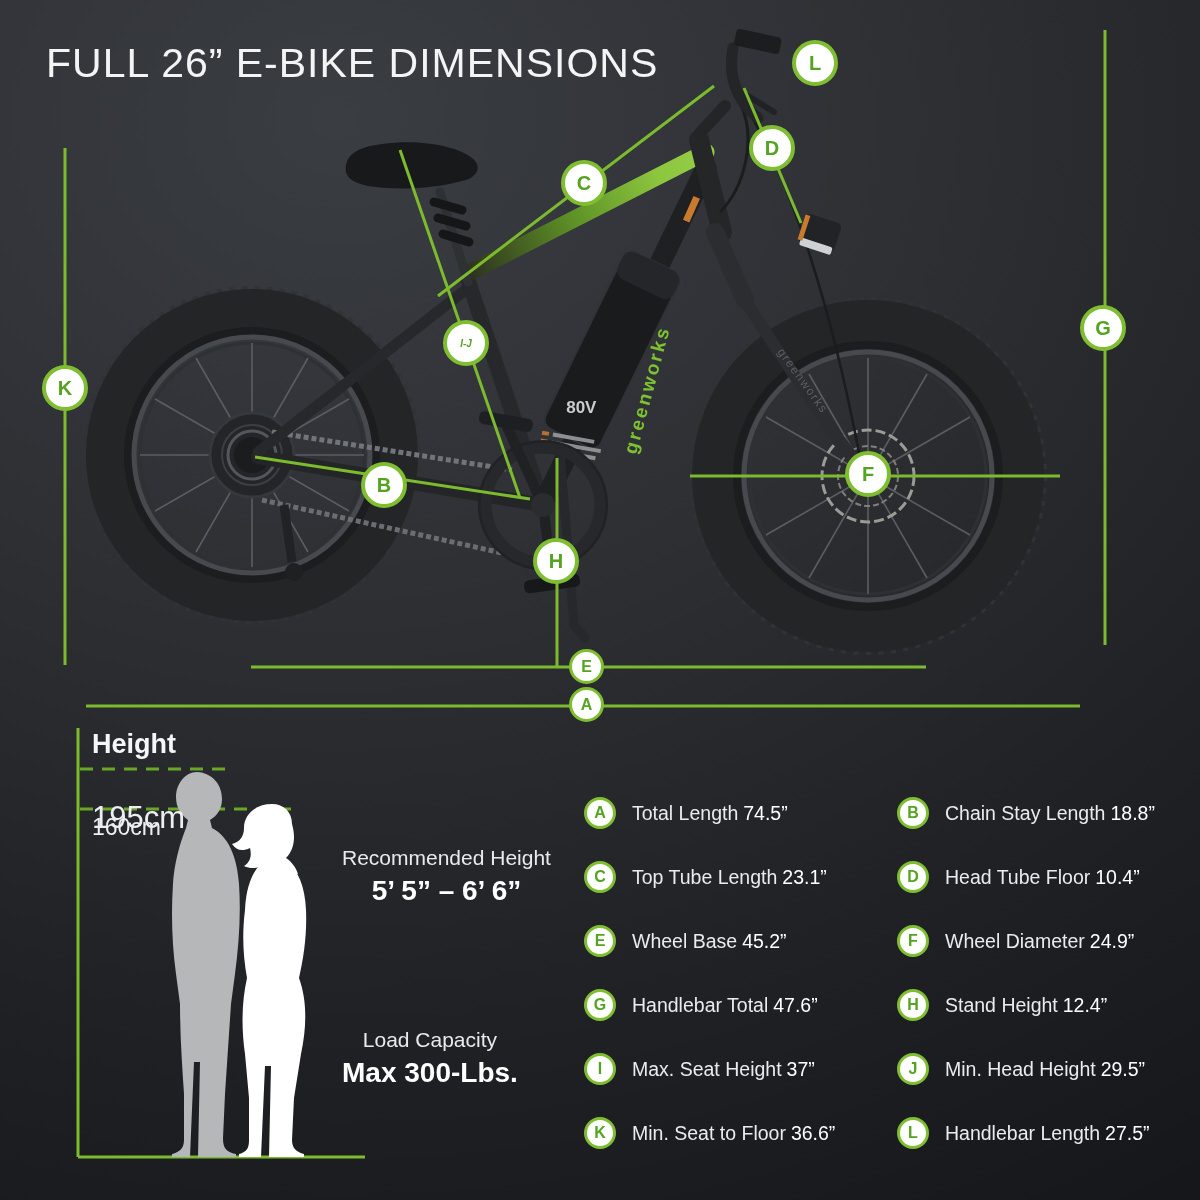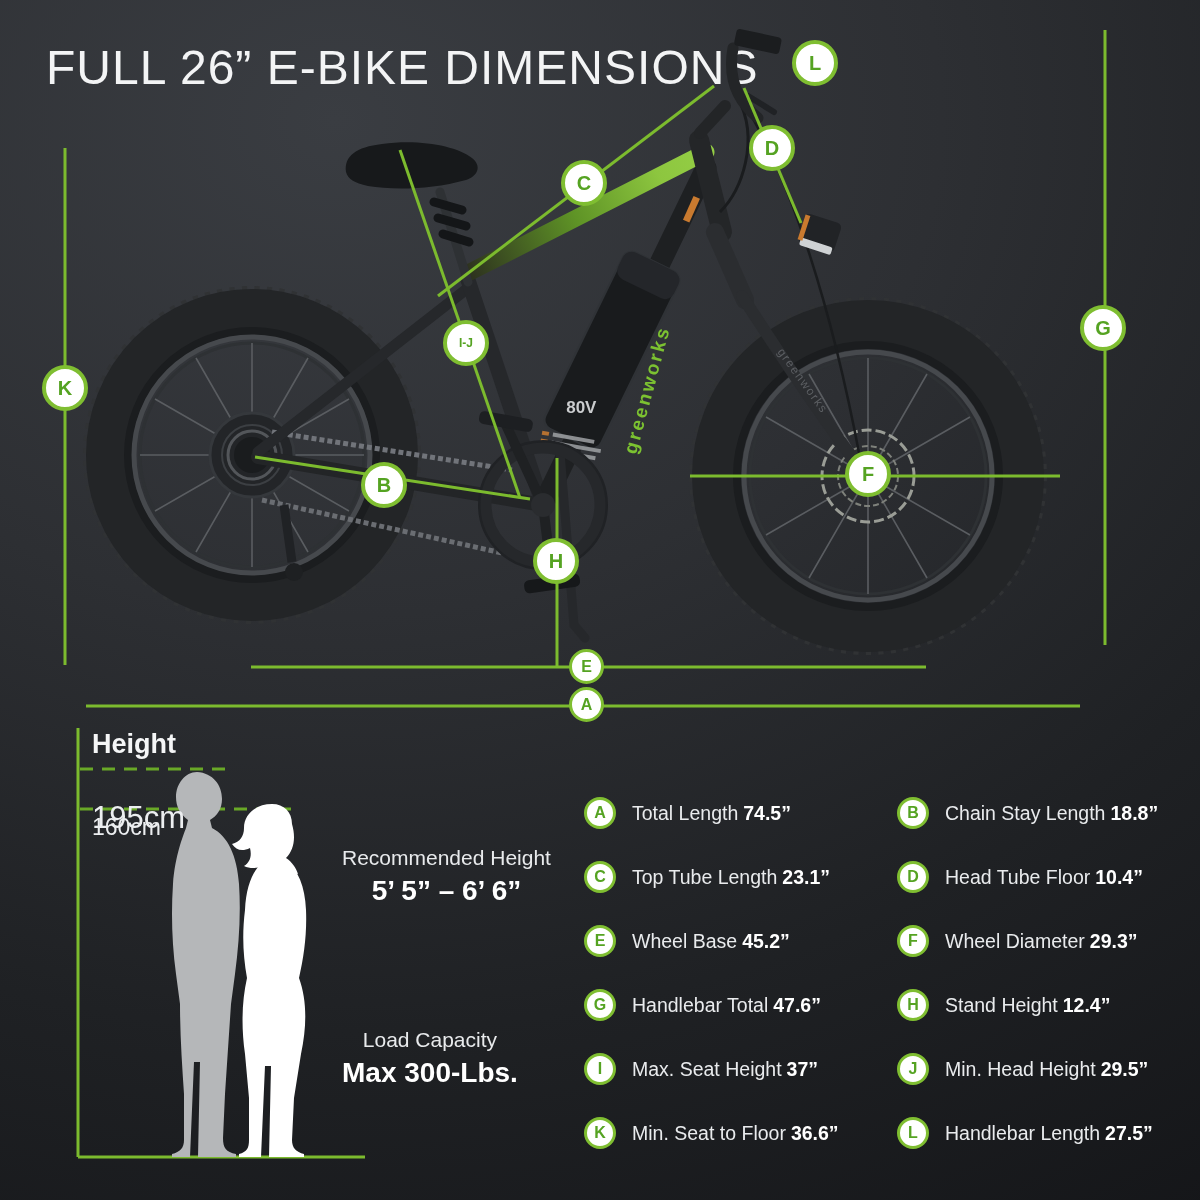--- a/index.html
+++ b/index.html
@@ -1,42 +1,42 @@
 <!DOCTYPE html>
 <html><head>
 <meta charset="utf-8">
 <style>
   html,body{margin:0;padding:0;}
   body{font-family:"Liberation Sans",sans-serif;background:#131417;}
   .stage{position:relative;width:1200px;height:1200px;overflow:hidden;
     background:radial-gradient(140% 115% at 28% 10%, #3a3d42 0%, #2d2f33 36%, #1f2124 66%, #131417 100%);}
   .abs{position:absolute;}
-  #title{left:46px;top:40px;font-size:48px;font-weight:400;letter-spacing:1px;color:#f3f4f5;white-space:nowrap;}
+  #title{left:46px;top:40px;font-size:41px;font-weight:400;letter-spacing:1px;color:#f3f4f5;white-space:nowrap;}
   svg.layer{position:absolute;left:0;top:0;z-index:1;}
   
   .badge-d{position:absolute;z-index:3;width:38px;height:38px;border-radius:50%;background:#fff;
     border:4px solid #7fbe31;color:#55a322;font-weight:700;font-size:20px;
     display:flex;align-items:center;justify-content:center;box-sizing:content-box;}
   .badge-d.sm{width:29px;height:29px;font-size:16px;border-width:3px;}
-  .badge-d.ij{font-size:12px;letter-spacing:0;}
+  .badge-d.ij{font-size:10px;letter-spacing:0;font-style:italic;}
   
   .hp-heading{left:92px;top:729px;font-size:27px;font-weight:700;color:#f5f6f7;z-index:2;}
   .hp-mark1{left:92px;top:800px;font-size:31px;color:#eceef0;z-index:2;}
   .hp-mark2{left:92px;top:814px;font-size:23px;color:#eceef0;z-index:2;}
   .hp-block{z-index:2;color:#eef0f1;text-align:center;}
   .hp-label{font-size:21px;font-weight:400;color:#e8eaec;}
   .hp-value{font-size:28px;font-weight:700;color:#fff;margin-top:5px;}
   
   .spec-col{position:absolute;z-index:2;display:flex;flex-direction:column;gap:34px;}
   .spec-row{display:flex;align-items:center;height:30px;}
   .spec-badge{width:26px;height:26px;border-radius:50%;background:#fff;border:3px solid #7fbe31;
     color:#55a322;font-weight:700;font-size:16px;display:flex;align-items:center;justify-content:center;
     flex:0 0 auto;box-sizing:content-box;}
   .spec-text{margin-left:16px;font-size:19.5px;color:#e9ebed;white-space:nowrap;}
-  .spec-text b{color:#fff;font-weight:700;margin-left:5px;}
+  .spec-text b{color:#fff;font-weight:400;margin-left:5px;}
 </style>
 </head>
 <body>
 
 <div class="stage">
 
   <div class="abs" id="title">FULL 26” E-BIKE DIMENSIONS</div>
 
   <svg class="layer" width="1200" height="1200" viewBox="0 0 1200 1200">
     <defs>
@@ -248,21 +248,21 @@
     <div class="spec-row">
       <div class="spec-badge">B</div>
       <div class="spec-text"><span>Chain Stay Length</span><b>18.8”</b></div>
     </div>
     <div class="spec-row">
       <div class="spec-badge">D</div>
       <div class="spec-text"><span>Head Tube Floor</span><b>10.4”</b></div>
     </div>
     <div class="spec-row">
       <div class="spec-badge">F</div>
-      <div class="spec-text"><span>Wheel Diameter</span><b>29.3”</b></div>
+      <div class="spec-text"><span>Wheel Diameter</span><b>24.9”</b></div>
     </div>
     <div class="spec-row">
       <div class="spec-badge">H</div>
       <div class="spec-text"><span>Stand Height</span><b>12.4”</b></div>
     </div>
     <div class="spec-row">
       <div class="spec-badge">J</div>
       <div class="spec-text"><span>Min. Head Height</span><b>29.5”</b></div>
     </div>
     <div class="spec-row">

